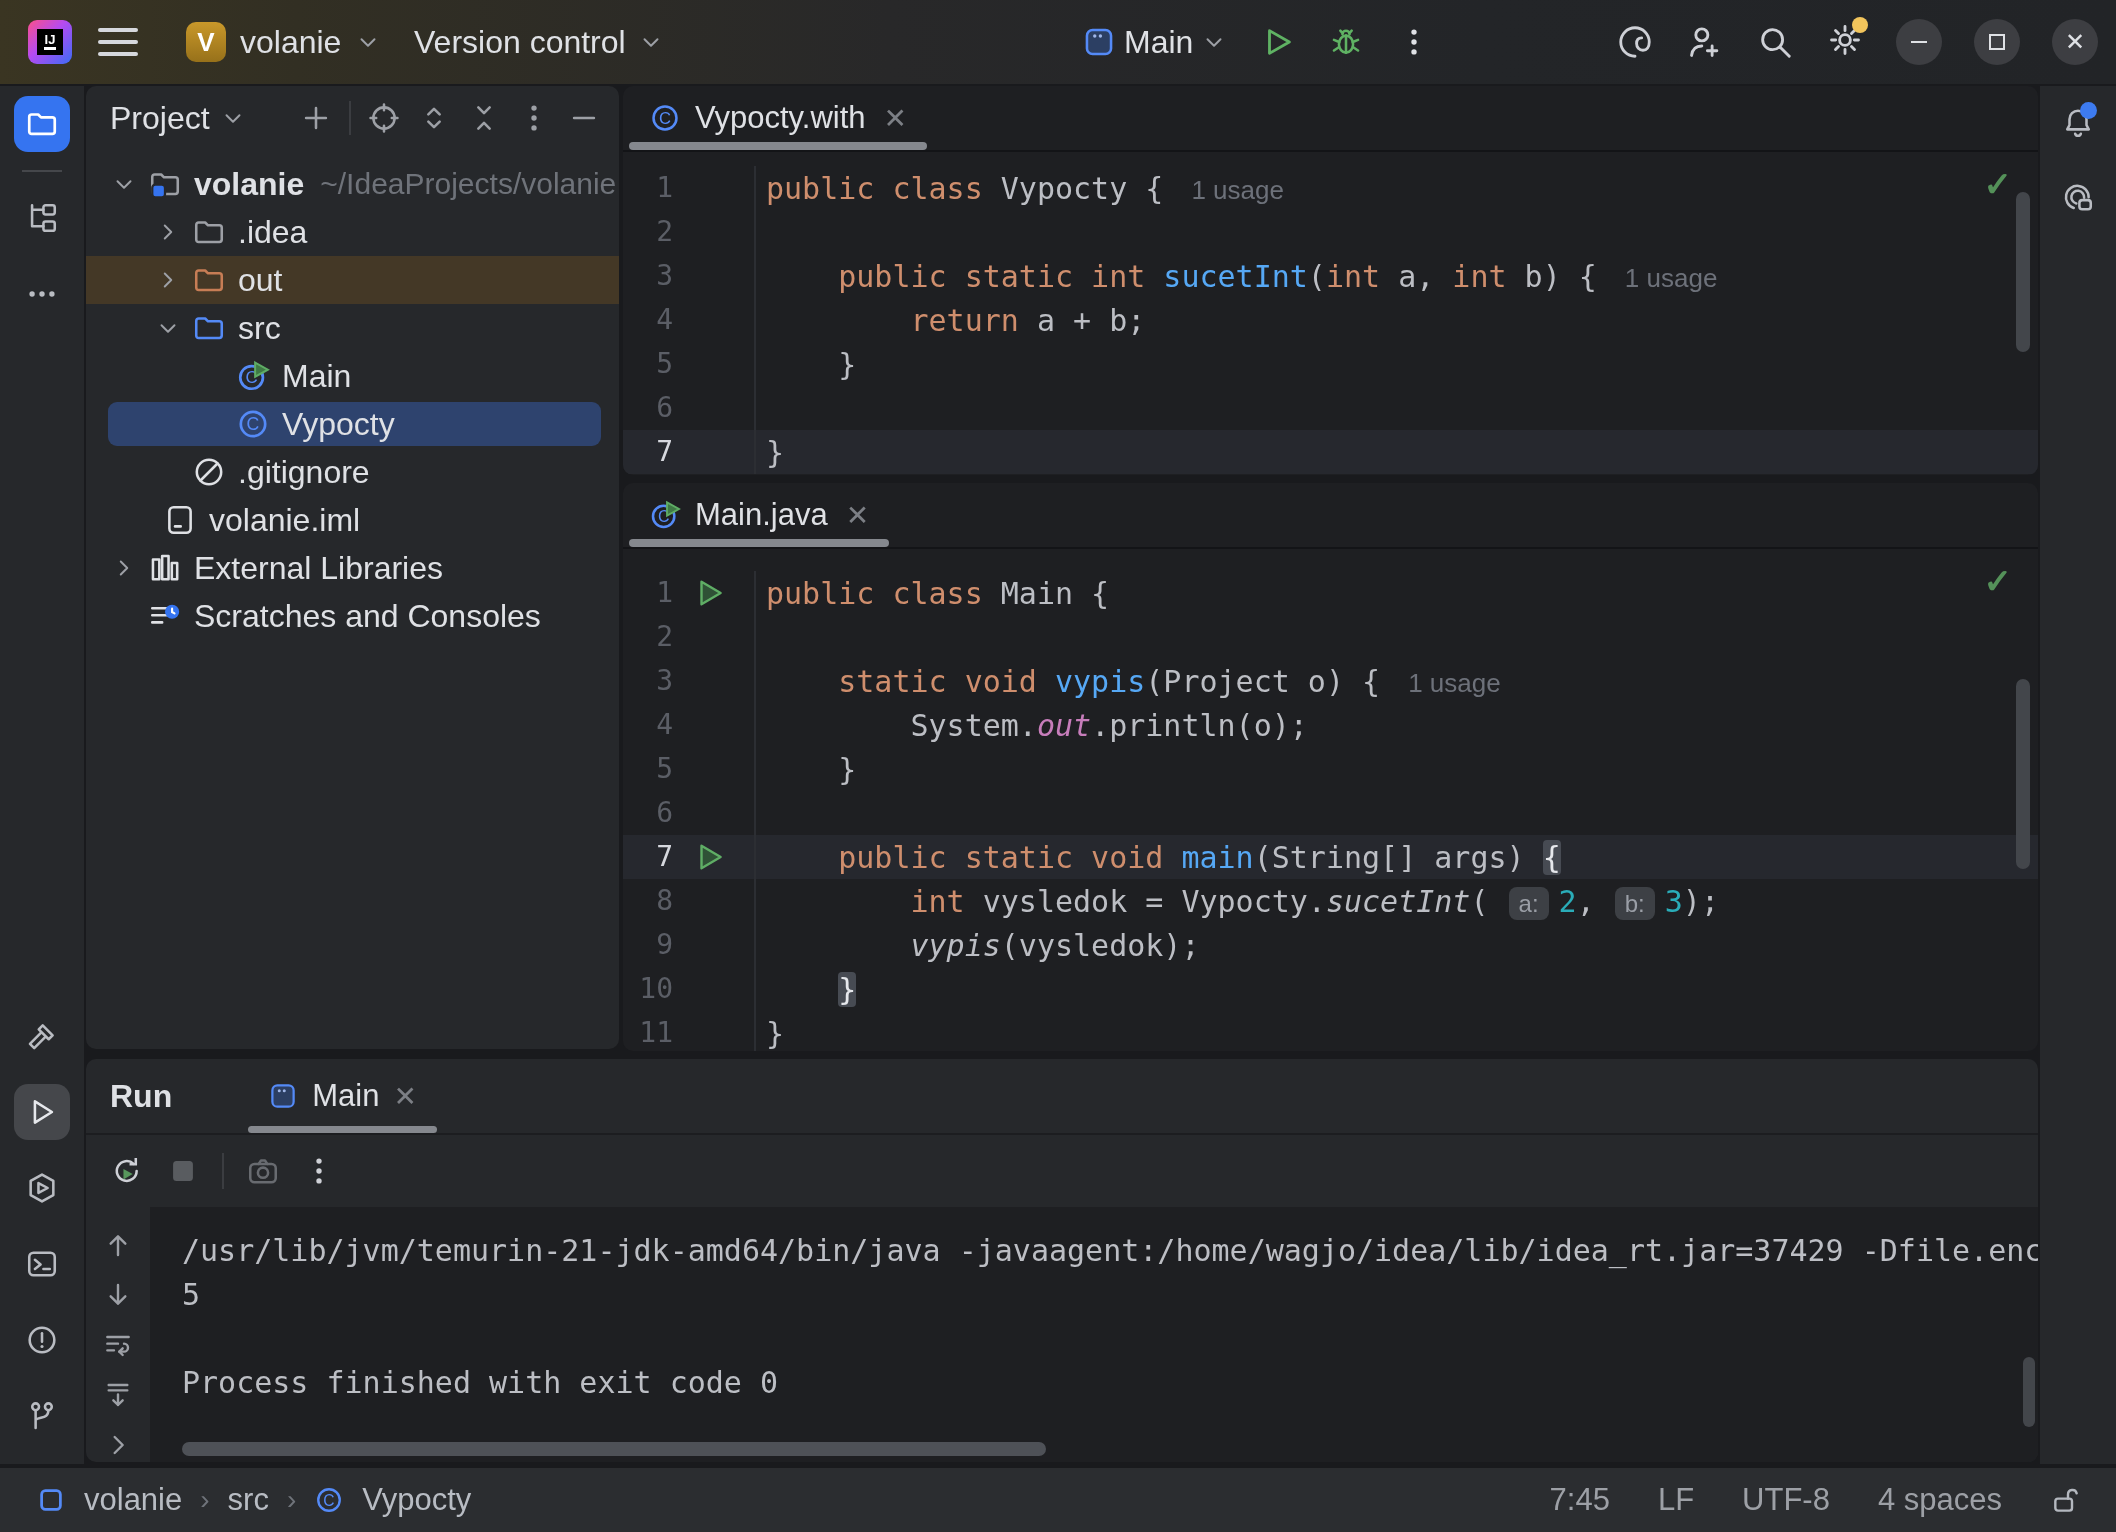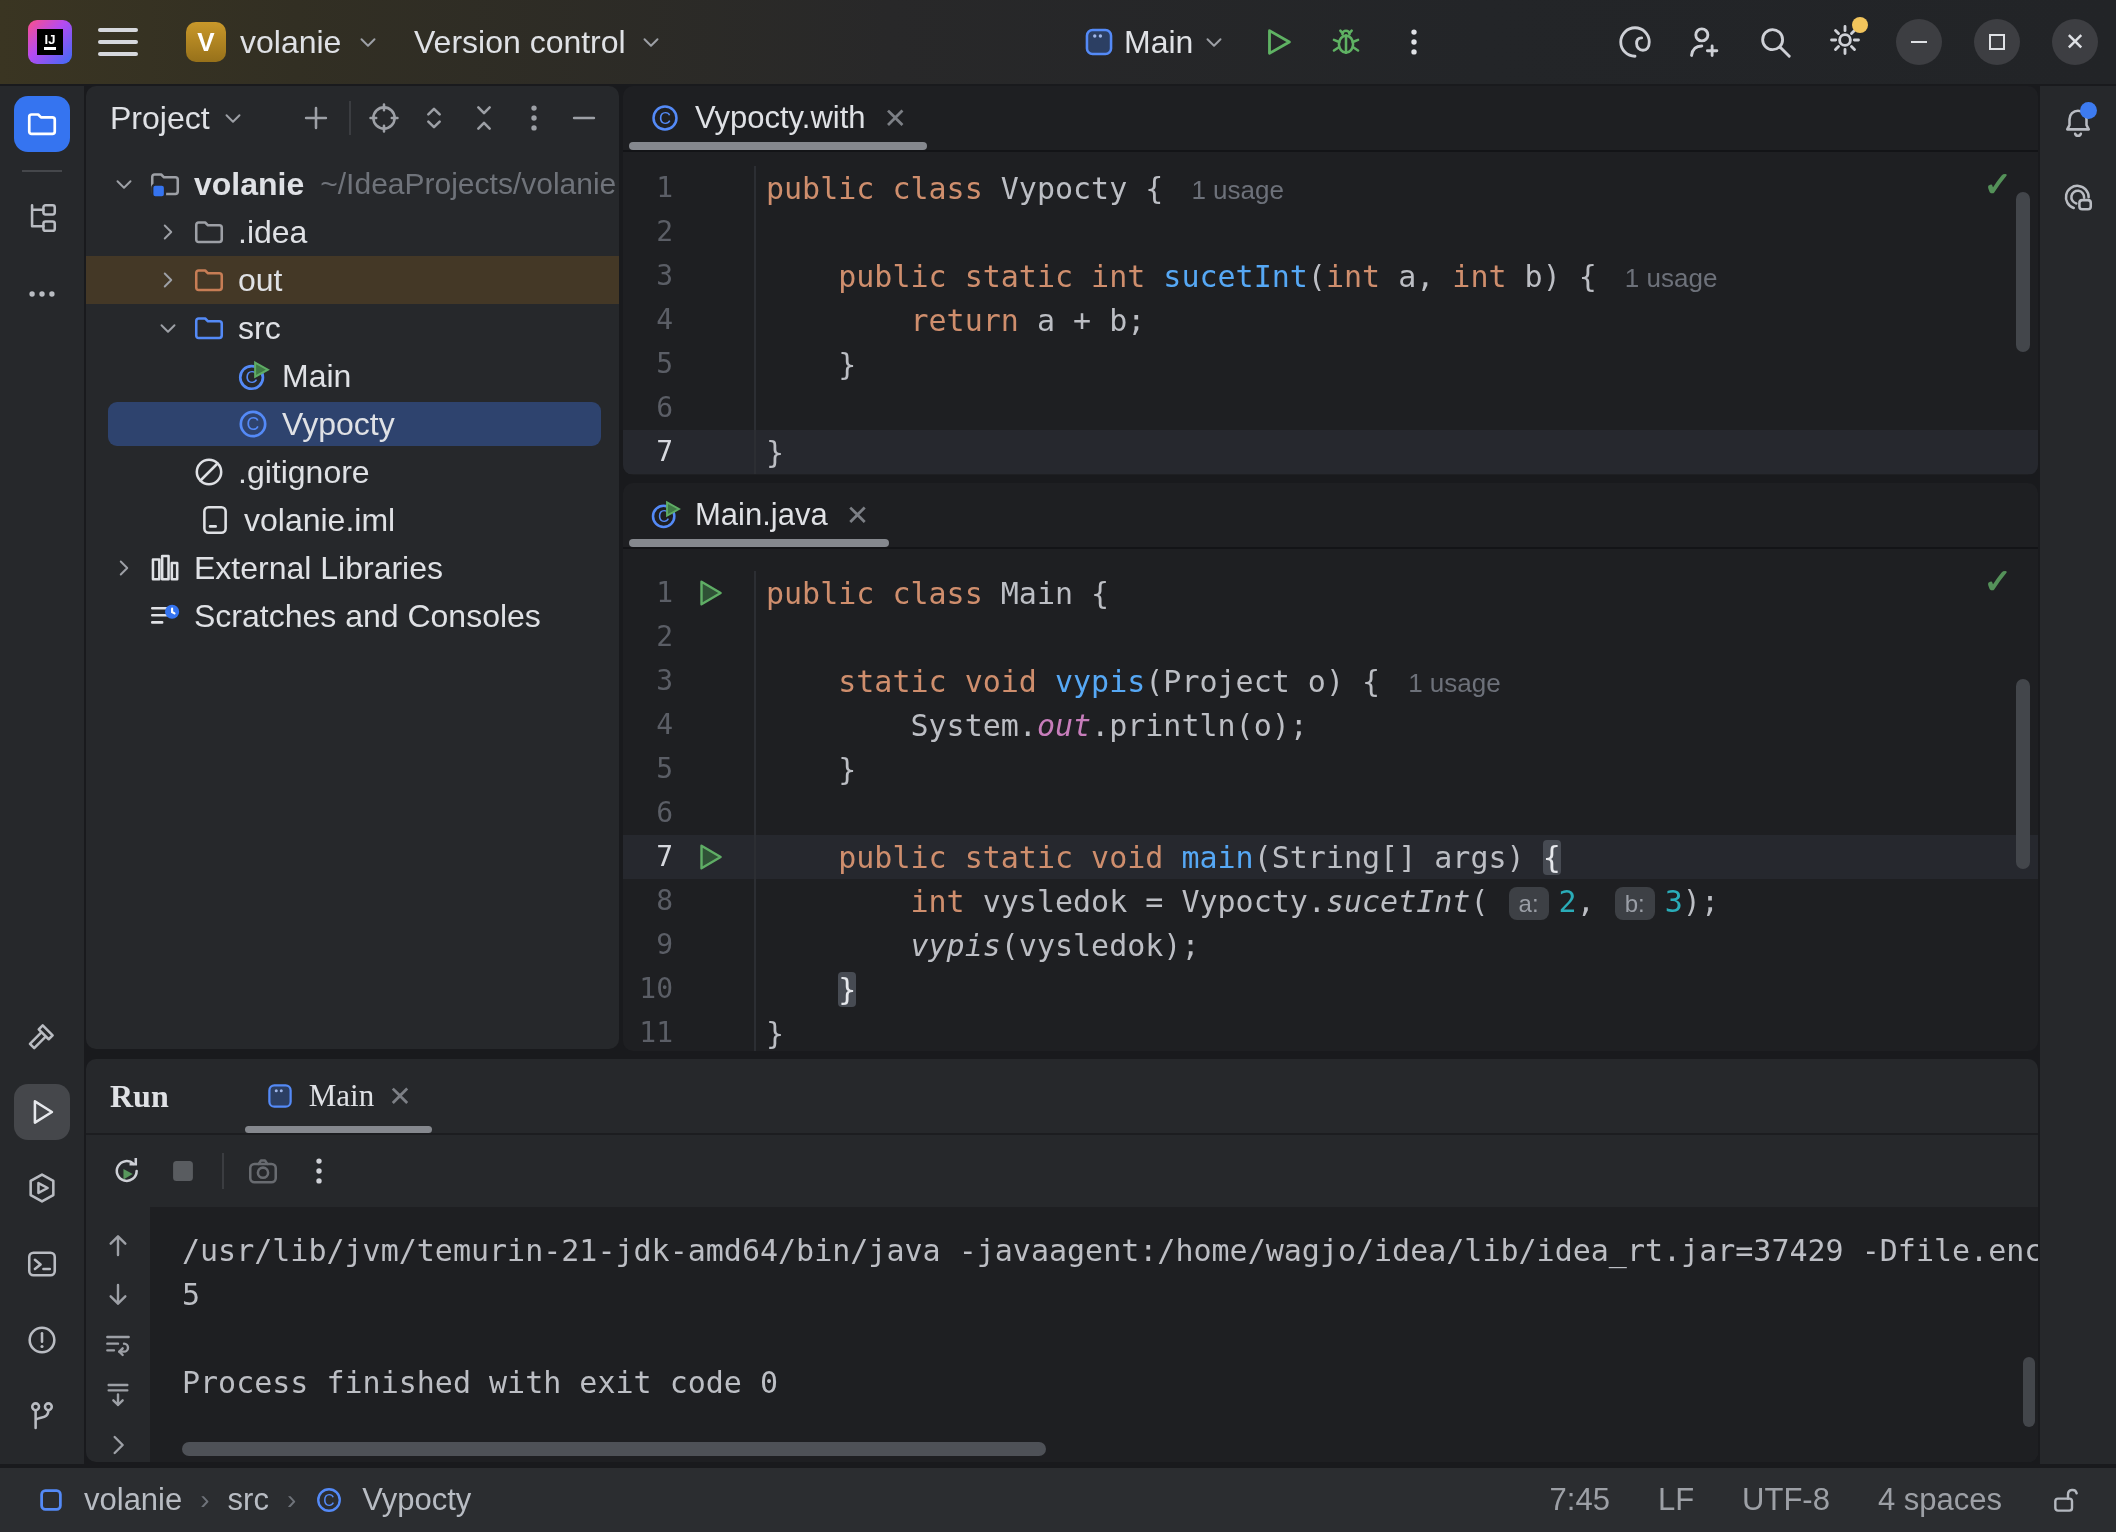--- a/index.html
+++ b/index.html
@@ -82,21 +82,21 @@
   .kw { color:#cf8e6d; } .fn { color:#56a8f5; } .num { color:#2aacb8; }
   .fld { color:#c77dbb; font-style:italic; } .it { font-style:italic; }
   .br { background:#474b53; border-radius:4px; color:#e6e8ec; }
   .hint { background:#3d4045; color:#9a9ea6; border-radius:8px; padding:3px 10px; font-family:"Liberation Sans",sans-serif; font-size:24px; margin:0 10px 0 2px; }
   .usage { color:#6d717a; font-family:Liberation Sans, sans-serif; font-size:26px; margin-left:28px; }
   .inspect-ok { position:absolute; right:26px; top:12px; color:#549159; font-size:34px; font-weight:700; }
   .vthumb { position:absolute; right:8px; width:14px; border-radius:7px; background:#43464b; }
 
   
   .run-panel { position:absolute; left:86px; top:1059px; width:1952px; height:403px; background:#26282b; border-radius:10px; overflow:hidden; }
-  .rp-header { height:74px; display:flex; align-items:center;font-family:Liberation Serif, serif; }
+  .rp-header { height:74px; display:flex; align-items:center; }
   .rp-title { font-size:32px; font-weight:700; margin-left:24px; }
   .rp-tab { position:relative; height:74px; display:flex; align-items:center; gap:14px; margin-left:76px; padding:0 20px; font-size:31px; }
   .rp-tab .indicator { position:absolute; left:0; right:0; bottom:0; height:7px; border-radius:4px; background:#85888e; }
   .rp-toolbar { height:74px; display:flex; align-items:center; gap:22px; padding-left:24px; border-top:2px solid #1c1d20; }
   .rp-toolbar .vdiv { width:2px; height:36px; background:#3b3d41; }
   .rp-toolbar .ic { color:#ced0d6; }
   .rp-toolbar .dim { color:#686b70; }
   .console { position:absolute; left:64px; top:148px; right:0; bottom:0; background:#1e1f22; overflow:hidden; }
   .console-gutter { position:absolute; left:0; top:148px; width:64px; bottom:0; display:flex; flex-direction:column; align-items:center; gap:18px; padding-top:22px; color:#9da0a6; }
   .console-gutter .ic { width:32px; height:32px; }
@@ -458,21 +458,21 @@
       <div class="tree-row" style="padding-left: 70px;">
         <span class="chevslot"></span>
         <span class="ic">
           <svg viewBox="0 0 24 24">
             <circle cx="12" cy="12" r="8.6" fill="none" stroke="currentColor" stroke-width="1.8" stroke-linecap="round" stroke-linejoin="round"></circle>
             <path d="M6 18L18 6" fill="none" stroke="currentColor" stroke-width="1.8" stroke-linecap="round" stroke-linejoin="round"></path>
           </svg>
         </span>
         <span class="lbl">.gitignore</span>
       </div>
-      <div class="tree-row" style="padding-left: 76px;">
+      <div class="tree-row" style="padding-left: 41px;">
         <span class="chevslot"></span>
         <span class="ic">
           <svg viewBox="0 0 24 24">
             <rect x="4.5" y="3" width="15" height="18" rx="3" fill="none" stroke="currentColor" stroke-width="1.8" stroke-linecap="round" stroke-linejoin="round"></rect>
             <path d="M8.5 16.5h4" fill="none" stroke="currentColor" stroke-width="1.8" stroke-linecap="round" stroke-linejoin="round"></path>
           </svg>
         </span>
         <span class="lbl">volanie.iml</span>
       </div>
       <div class="tree-row" style="padding-left: 26px;">

